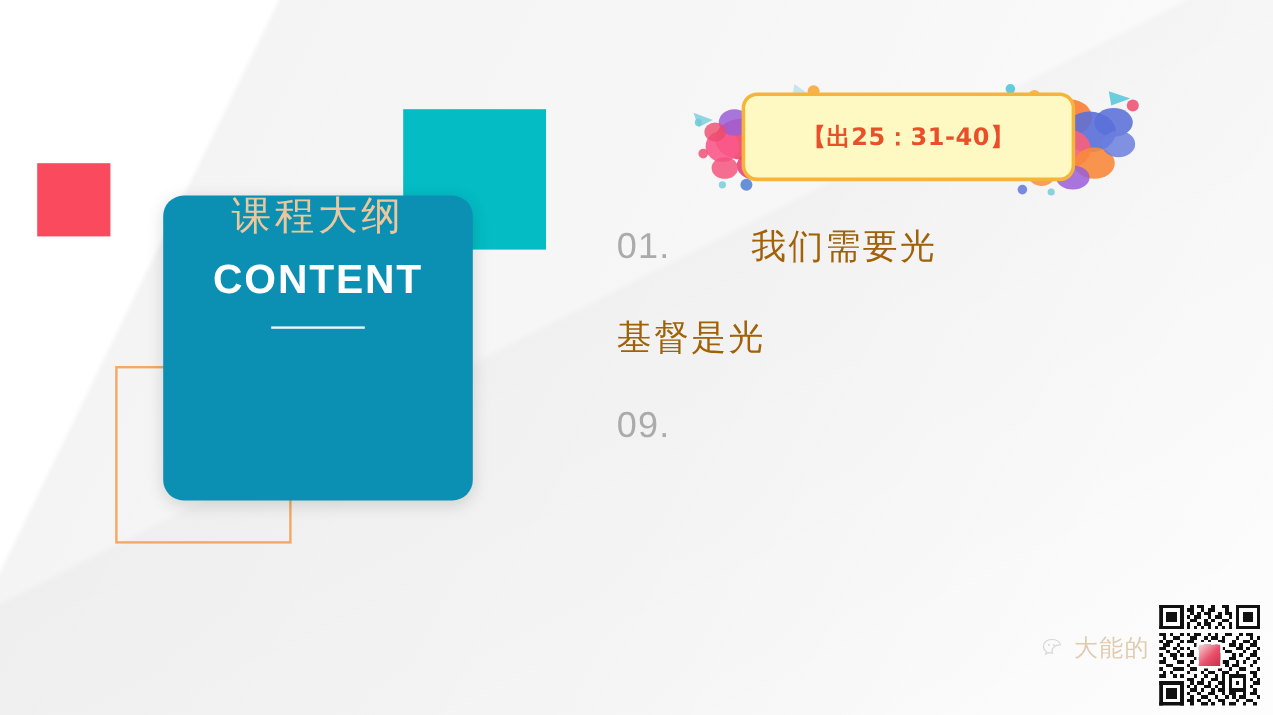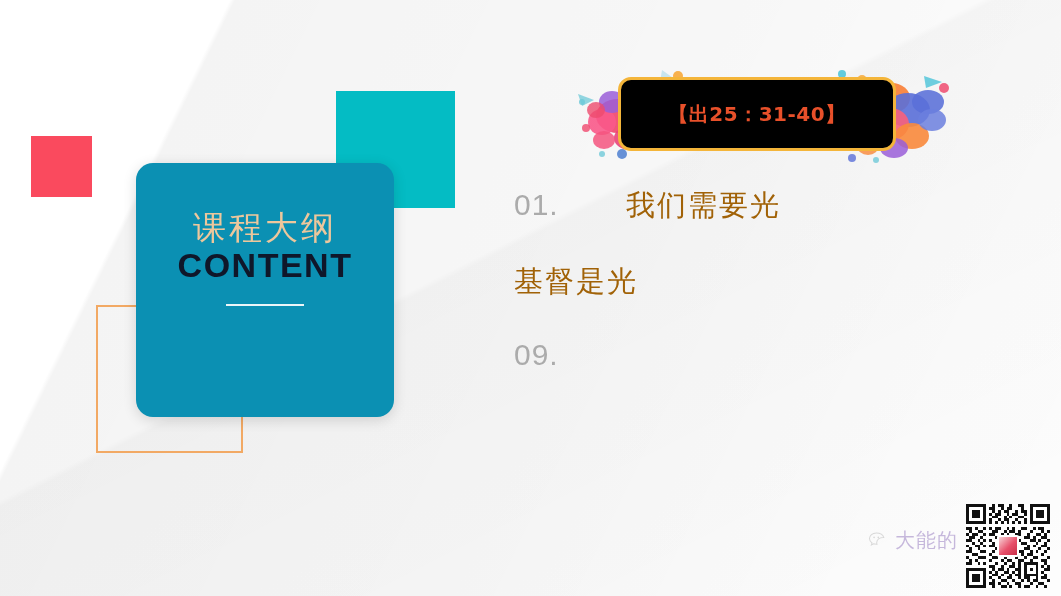--- a/index.html
+++ b/index.html
@@ -70,37 +70,36 @@
     position: absolute;
     left: 136px; top: 163px;
     width: 258px; height: 254px;
     background: #0B90B3;
     border-radius: 17px;
     box-shadow: 0 3px 14px rgba(0,0,0,0.14);
     display: flex;
     flex-direction: column;
     align-items: center;
     justify-content: flex-start;
-    padding-top: 48px;
     box-sizing: border-box;
   }
   .card-title-cn {
     color: #EDC79C;
     font-size: 33px;
     letter-spacing: 3px;
     font-family: "DejaVu Serif", "Liberation Serif", serif;
     line-height: 1;
     white-space: nowrap;
   }
   .card-title-en {
-    color: #0f172a;
+    color: #ffffff;
     font-size: 34px;
     font-weight: bold;
     letter-spacing: 1.5px;
-    margin-top: 4px;
+    margin-top: 20px;
     line-height: 1;
     white-space: nowrap;
   }
   .card-rule {
     width: 78px;
     height: 2px;
     background: #FFFFFF;
     margin-top: 22px;
     opacity: 0.92;
   }
@@ -113,21 +112,21 @@
   }
   .banner svg.splat {
     position: absolute;
     left: 0; top: 0;
     width: 400px; height: 112px;
   }
   .banner-box {
     position: absolute;
     left: 62px; top: 19px;
     width: 278px; height: 74px;
-    background: #000000;
+    background: #fef9c3;
     border: 3px solid #F4B53A;
     border-radius: 13px;
     box-sizing: border-box;
     display: flex;
     align-items: center;
     justify-content: center;
   }
   .banner-text {
     color: #E8502A;
     font-size: 20px;
@@ -171,21 +170,21 @@
     display: flex;
     align-items: center;
     opacity: 0.30;
   }
   .wechat-icon {
     width: 22px; height: 22px;
     margin-right: 5px;
     flex: 0 0 auto;
   }
   .wm-text {
-    color: #4c1d95;
+    color: #a16207;
     font-size: 20px;
     letter-spacing: 1px;
     white-space: nowrap;
     font-family: Liberation Serif, serif;
   }
   .qr {
     position: absolute;
     left: 966px; top: 504px;
     width: 84px; height: 84px;
     background: #ffffff;

